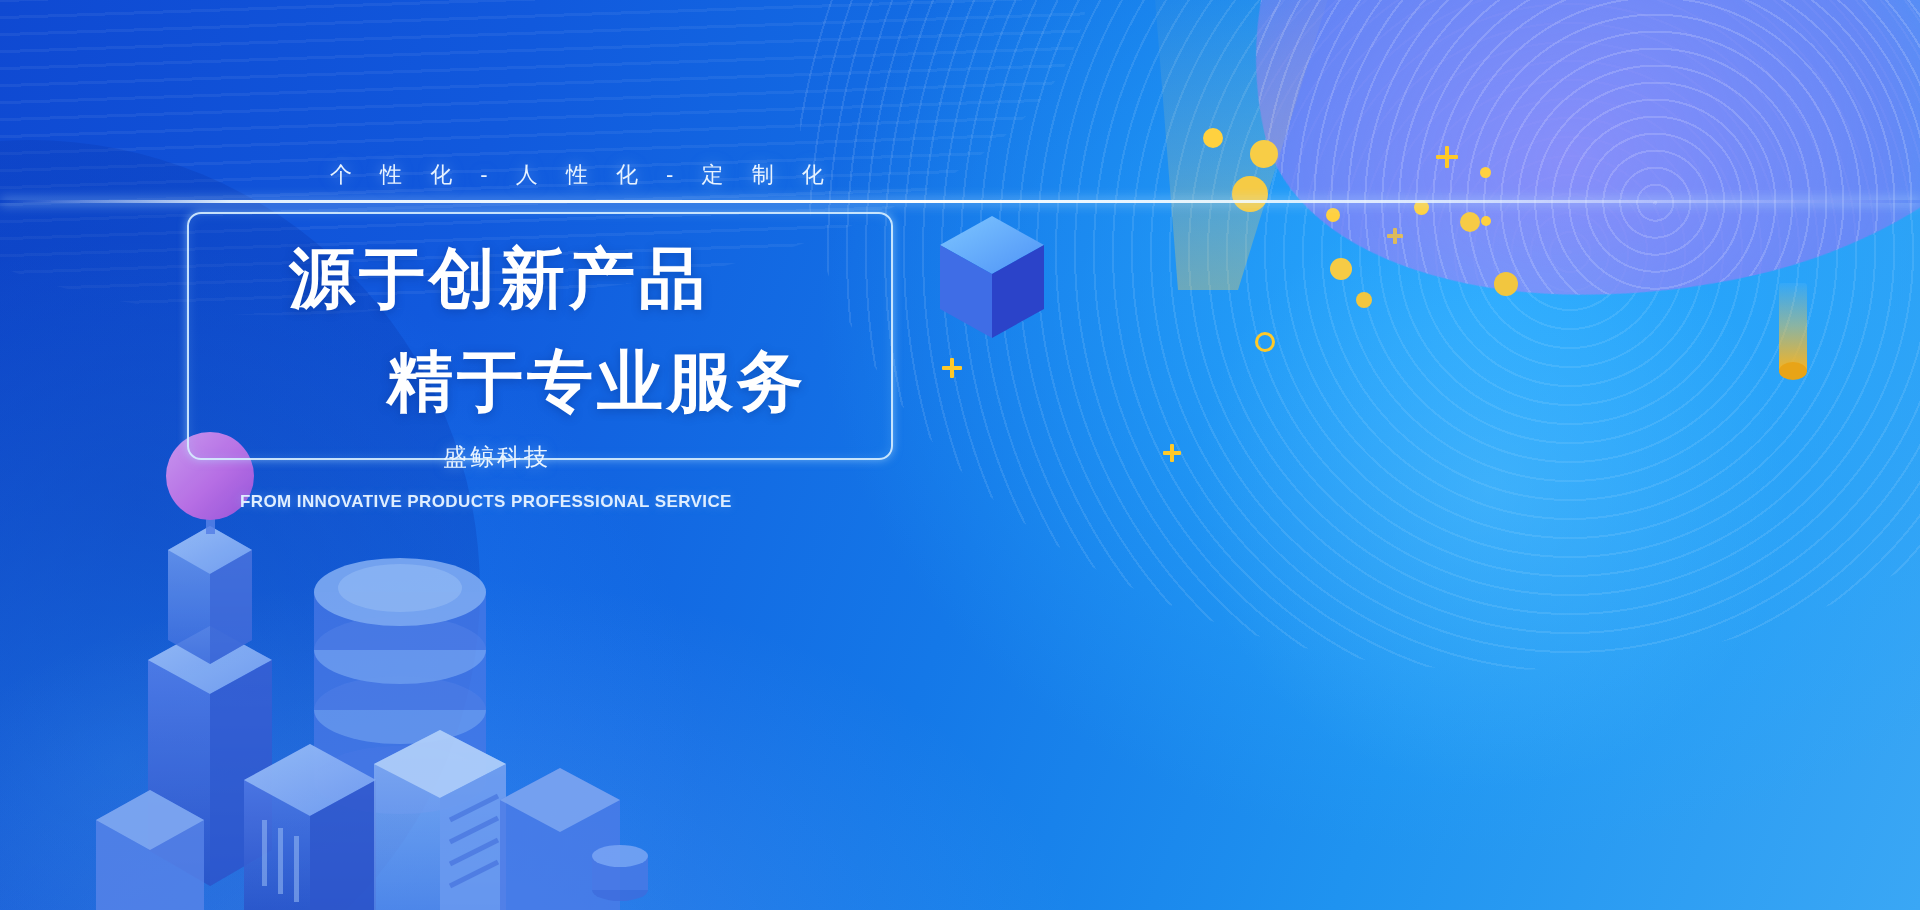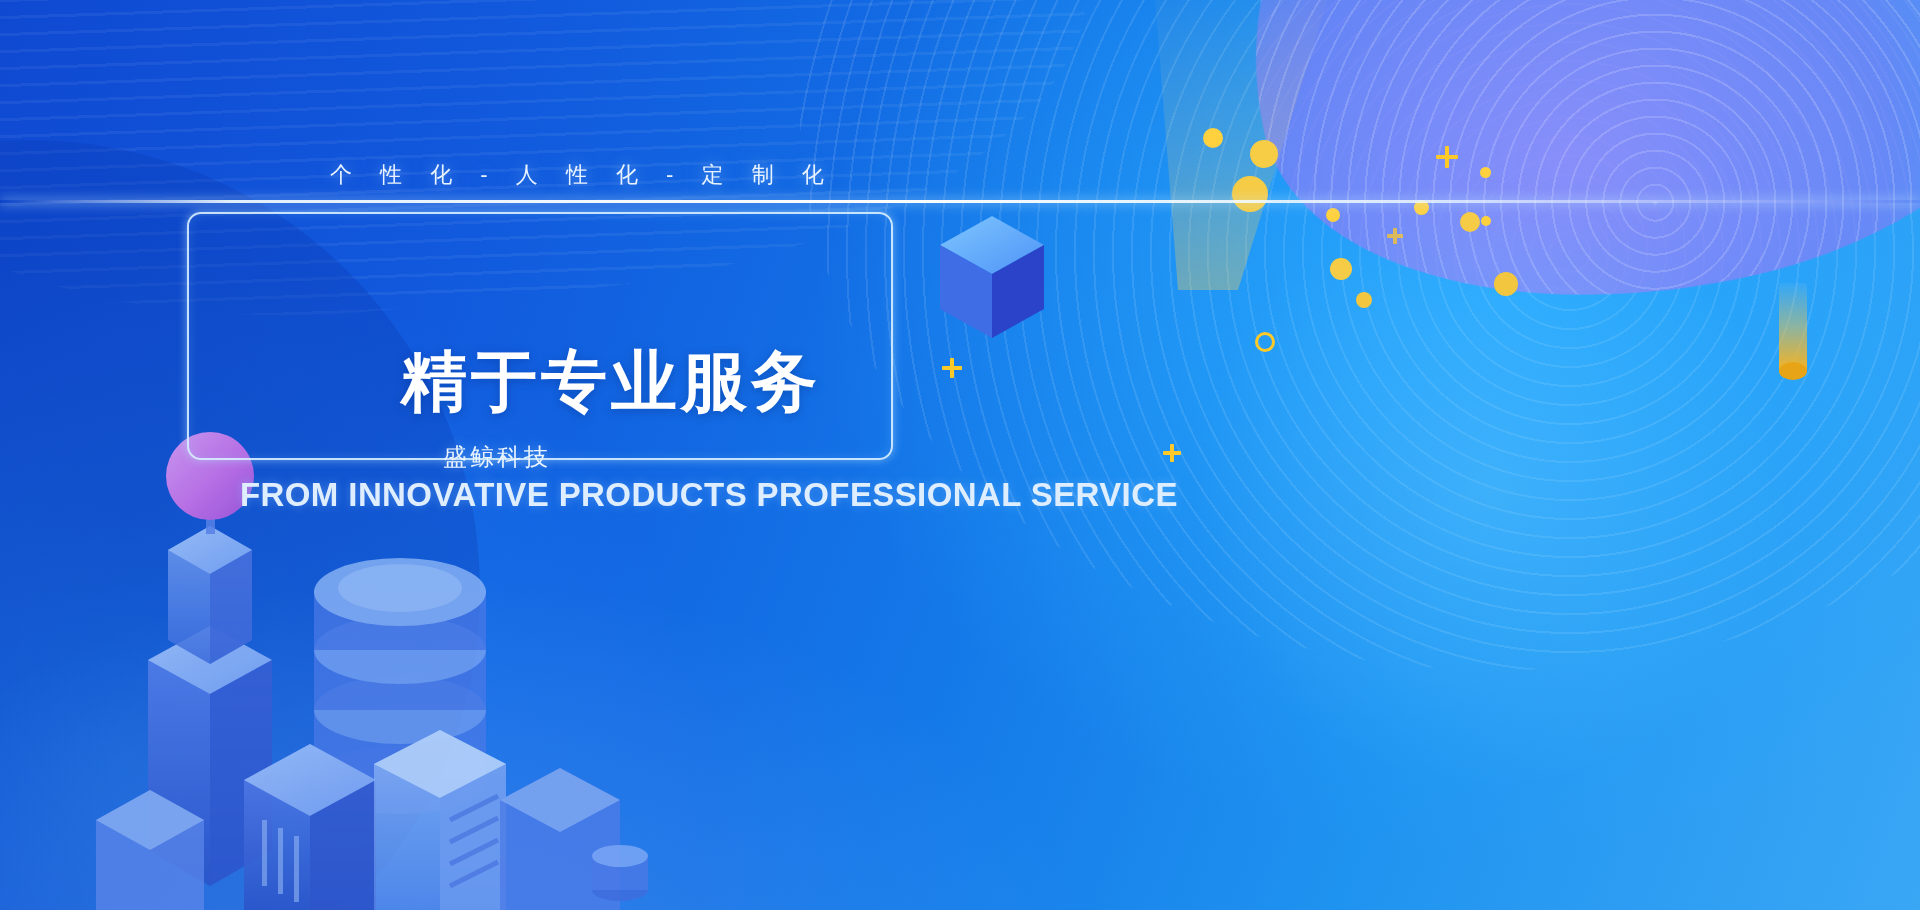--- a/index.html
+++ b/index.html
@@ -85,31 +85,31 @@
     box-shadow:0 0 12px rgba(200,235,255,.9);
   }
 
   .title-1, .title-2 {
     position:absolute; color:#ffffff; font-weight:bold;
     font-size:66px; letter-spacing:4px; line-height:1;
     text-shadow:0 2px 10px rgba(0,40,120,.35);
     white-space:nowrap;
   }
   .title-1 { left:289px; top:245px; }
-  .title-2 { left:401px; top:348px; }
+  .title-2 { left:387px; top:348px; }
 
   .brand {
     position:absolute; left:443px; top:441px;
     font-size:24px; color:#e9f4ff; letter-spacing:3px;
     text-shadow:0 0 12px rgba(150,210,255,.5);
     white-space:nowrap;
   }
   .tagline {
-    position:absolute; left:240px; top:476px;
-    font-size:33px; font-weight:bold; letter-spacing:.4px;
+    position:absolute; left:240px; top:492px;
+    font-size:17px; font-weight:bold; letter-spacing:.4px;
     color:#dfeeff;
     text-shadow:0 0 10px rgba(130,190,255,.45);
     white-space:nowrap;
   }
 
   
   .illo { position:absolute; right:0; top:0; width:1000px; height:910px; }
 
   .dot { position:absolute; border-radius:50%; }
   .cross { position:absolute; }
@@ -474,20 +474,21 @@
 
   
   <div class="copy">
 
     <div class="frame-glow-top"></div>
 
     <div class="frame"></div>
 
     <div class="kicker">个 性 化 - 人 性 化 - 定 制 化</div>
 
+    <div class="title-1">源于创新产品</div>
 
     <div class="title-2">精于专业服务</div>
 
     <div class="brand">盛鲸科技</div>
 
     <div class="tagline">FROM INNOVATIVE PRODUCTS PROFESSIONAL SERVICE</div>
   </div>
 
 </circle></circle></div>
 

